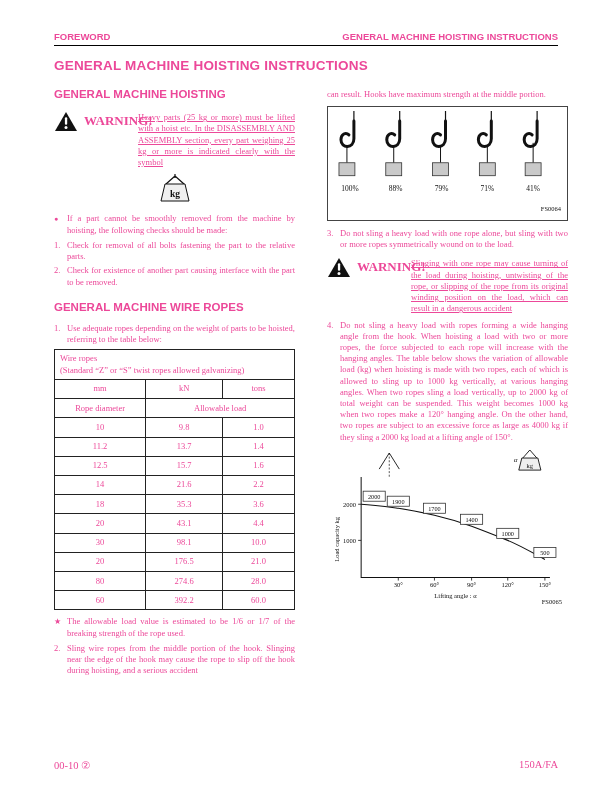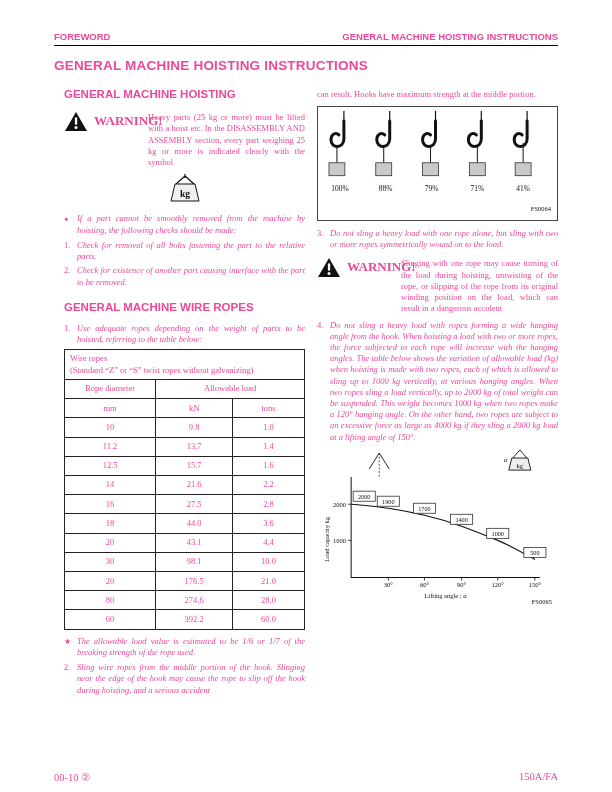--- a/index.html
+++ b/index.html
@@ -9,43 +9,43 @@
     font-family:"Liberation Serif", serif; color:#ec4899;
     position:relative; padding:22px 54px 0 54px; overflow:hidden;
   }
   .hdr { display:flex; justify-content:space-between; align-items:flex-end;
     font-family:"Liberation Sans", sans-serif; font-weight:bold; font-size:9.5px;
     padding-bottom:3px; border-bottom:1.6px solid #000; }
   h1.title { font-family:"Liberation Sans", sans-serif; font-weight:bold;
     font-size:13.5px; letter-spacing:.2px; margin:12px 0 8px 0; }
   h2.sec { font-family:"Liberation Sans", sans-serif; font-weight:bold;
     font-size:11.5px; margin:6px 0 8px 0; }
-  .columns { display:flex; gap:12px;justify-content:flex-end; }
+  .columns { display:flex; gap:32px; }
   .col { width:241px; flex:none; font-size:8.5px; line-height:1.32; }
   p.just { text-align:justify; }
   .warning { display:flex; align-items:flex-start; margin:4px 0 4px 0; }
   .warn-icon { width:30px; flex:none; padding-top:1px; }
   .warn-label { width:54px; flex:none; font-weight:bold; font-size:13px; padding-top:2px; }
-  .warn-text { flex:1; text-align:justify; padding-top:2px; }
+  .warn-text { flex:1; text-align:justify; padding-top:2px;text-decoration:underline; }
   .kg-wrap { text-align:center; margin:5px 0 7px 0; }
   .bullet-item { display:flex; margin:2px 0 4px 0; }
   .bullet-char { width:13px; flex:none; font-size:7px; padding-top:1.5px; }
   .num-item { display:flex; margin-bottom:3px; }
   .num { width:13px; flex:none; }
-  .num-text { flex:1; text-align:justify;font-style:italic; }
+  .num-text { flex:1; text-align:justify; }
   table.ropes { width:100%; border-collapse:collapse; margin:4px 0 6px 0; font-size:8.5px; }
   table.ropes td { border:0.8px solid #222; padding:3.5px 4px; text-align:center; }
   table.ropes td.cap { text-align:left; padding:3px 5px; }
   col.c1{width:38%} col.c2{width:32%} col.c3{width:30%}
   .star-item { display:flex; margin:2px 0 4px 0; }
   .star-char { width:13px; flex:none; font-size:8px; padding-top:1px; }
   .fig { border:0.8px solid #444; margin:6px 0 7px 0; }
   .fig-chart { margin:4px 0 0 0; }
   .cont { margin-top:8px; margin-bottom:4px; }
-  .footer { position:absolute; left:54px; right:54px; bottom:18px;
+  .footer { position:absolute; left:54px; right:54px; bottom:30px;
     display:flex; justify-content:space-between; font-size:10.5px; }
   svg text { font-family:"Liberation Serif", serif; fill:#111; }
 </style>
 </head>
 <body>
 
 <div class="page">
 
   <div class="hdr">
     <span>FOREWORD</span>
@@ -103,32 +103,32 @@
       <table class="ropes">
         <colgroup>
             <col class="c1">
             <col class="c2">
             <col class="c3">
           </colgroup>
         <tbody>
           <tr>
             <td class="cap" colspan="3">
               <div>Wire ropes</div>
-              <div>(Standard “Z” or “S” twist ropes without galvanizing)</div>
+              <div>(Standard “Z” or “S” twist ropes allowed galvanizing)</div>
             </td>
-          </tr>
-          <tr>
-            <td>Rope diameter</td>
-            <td colspan="2">Allowable load</td>
           </tr>
           <tr>
             <td>mm</td>
             <td>kN</td>
             <td>tons</td>
           </tr>
+          <tr>
+            <td>Rope diameter</td>
+            <td colspan="2">Allowable load</td>
+          </tr>
         </tbody>
         <tbody>
             <tr>
               <td>10</td>
               <td>9.8</td>
               <td>1.0</td>
             </tr>
             <tr>
               <td>11.2</td>
               <td>13.7</td>
@@ -138,27 +138,22 @@
               <td>12.5</td>
               <td>15.7</td>
               <td>1.6</td>
             </tr>
             <tr>
               <td>14</td>
               <td>21.6</td>
               <td>2.2</td>
             </tr>
             <tr>
-              <td>16</td>
-              <td>27.5</td>
-              <td>2.8</td>
-            </tr>
-            <tr>
               <td>18</td>
-              <td>44.0</td>
+              <td>35.3</td>
               <td>3.6</td>
             </tr>
             <tr>
               <td>20</td>
               <td>43.1</td>
               <td>4.4</td>
             </tr>
             <tr>
               <td>30</td>
               <td>98.1</td>

